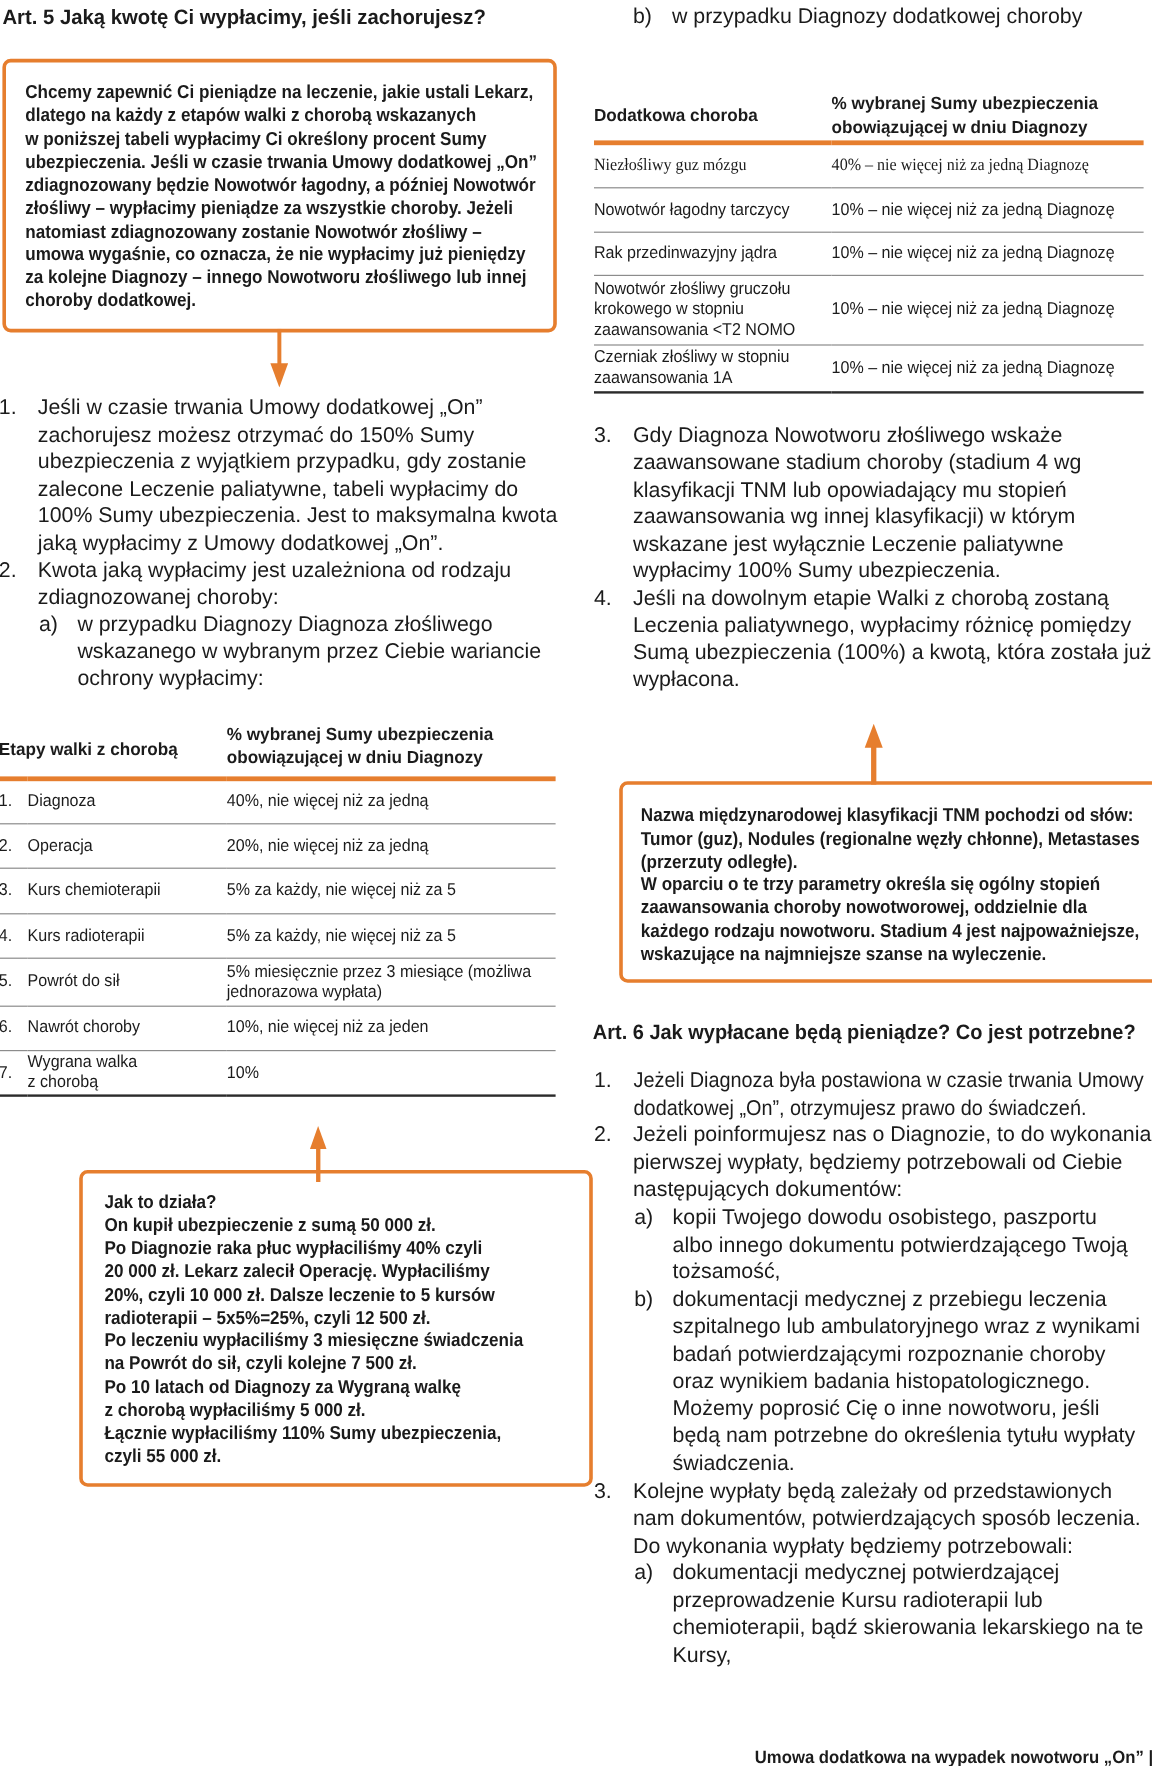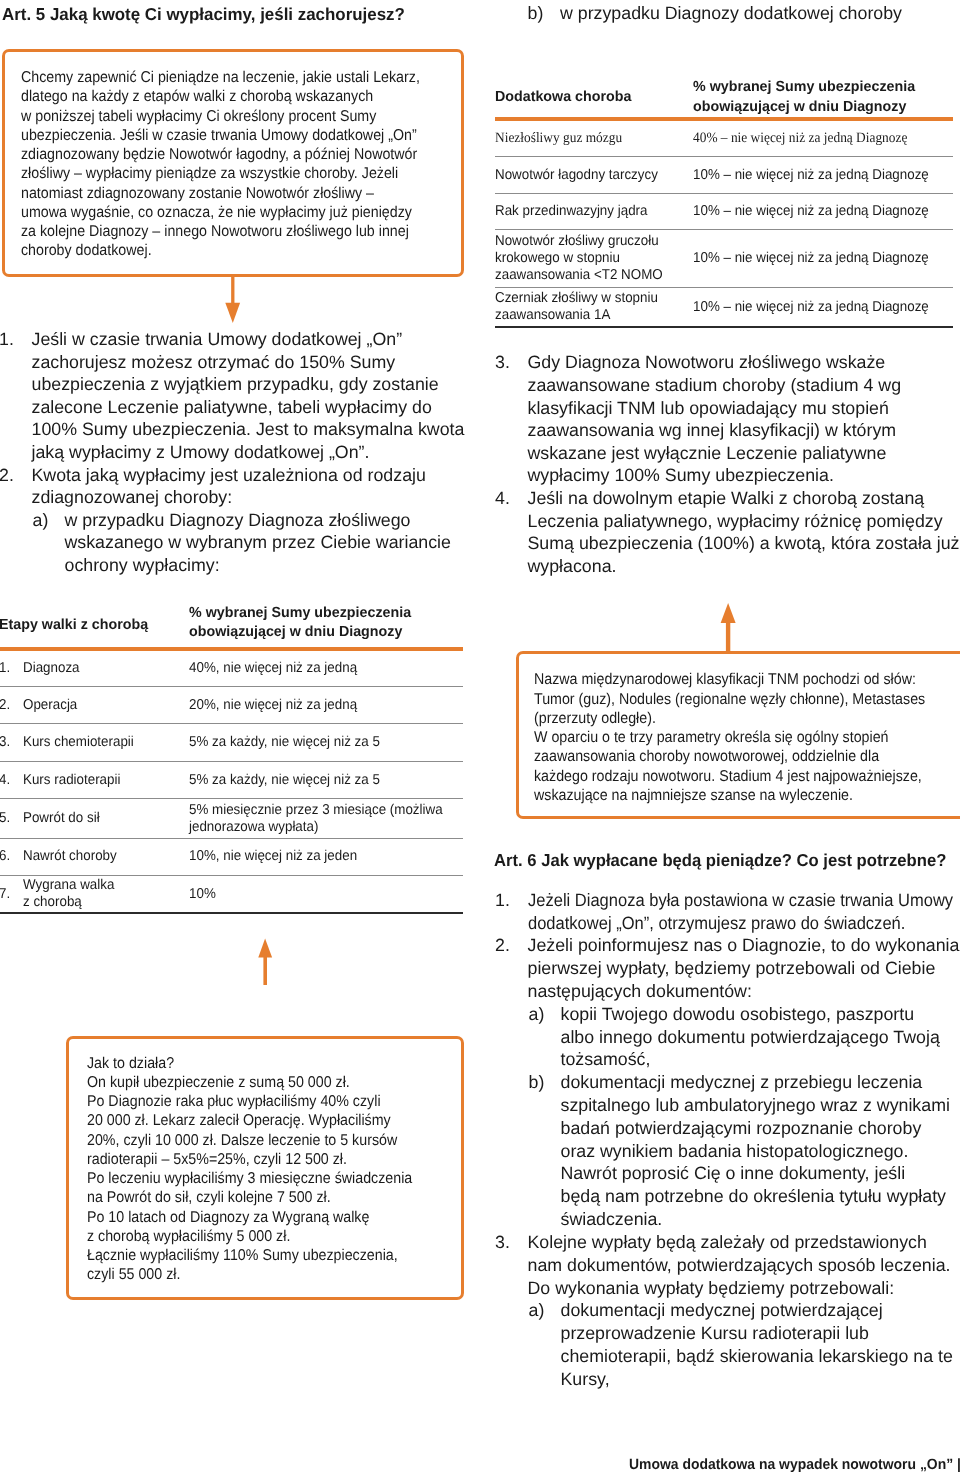--- a/index.html
+++ b/index.html
@@ -29,28 +29,28 @@
     transform-origin:0 0;
   }
   #h5 { left:1.5px;   top:3.5px; }
   #h6 { left:493.5px; top:850px; transform:scaleX(0.9632); }
 
   
   .callout {
     position:absolute;
     border:3px solid #e67e2e;
     border-radius:7px;
-    font-weight:normal;
+    font-weight:bold;
     font-size:15.6px;
     line-height:19.25px;
     letter-spacing:0;
   }
   .callout .ln { transform:scaleX(0.913); }
   #callout1 { left:2px;   top:49px;  width:462px; padding:16px 0 13px 16px; }
-  #callout2 { left:65.8px;  top:1036px; width:398px; padding:14.5px 0 12.5px 18px; }
+  #callout2 { left:65.8px;  top:975px; width:428px; padding:14.5px 0 12.5px 18px; }
   #callout3 { left:496px; top:651.3px; width:508px; padding:16.2px 0 10.8px 15px;margin-left:20px; }
 
   
   .arrow { position:absolute; }
   #arrow1 { left:225.1px; top:274.1px; }
   #arrow2 { left:258.1px; top:937.8px; }
   #arrow3 { left:719.7px; top:602px; }
 
   
   .li {
@@ -437,21 +437,21 @@
         <span class="ln">tożsamość,</span>
       </span>
   </div>
   <div class="li li-sub" id="rb">
     <span class="num">b)</span>
     <span class="txt">
         <span class="ln">dokumentacji medycznej z przebiegu leczenia</span>
         <span class="ln">szpitalnego lub ambulatoryjnego wraz z wynikami</span>
         <span class="ln">badań potwierdzającymi rozpoznanie choroby</span>
         <span class="ln">oraz wynikiem badania histopatologicznego.</span>
-        <span class="ln">Nawrót poprosić Cię o inne dokumenty, jeśli</span>
+        <span class="ln">Możemy poprosić Cię o inne nowotworu, jeśli</span>
         <span class="ln">będą nam potrzebne do określenia tytułu wypłaty</span>
         <span class="ln">świadczenia.</span>
       </span>
   </div>
   <div class="li" id="r3">
     <span class="num">3.</span>
     <span class="txt">
         <span class="ln">Kolejne wypłaty będą zależały od przedstawionych</span>
         <span class="ln">nam dokumentów, potwierdzających sposób leczenia.</span>
         <span class="ln">Do wykonania wypłaty będziemy potrzebowali:</span>

